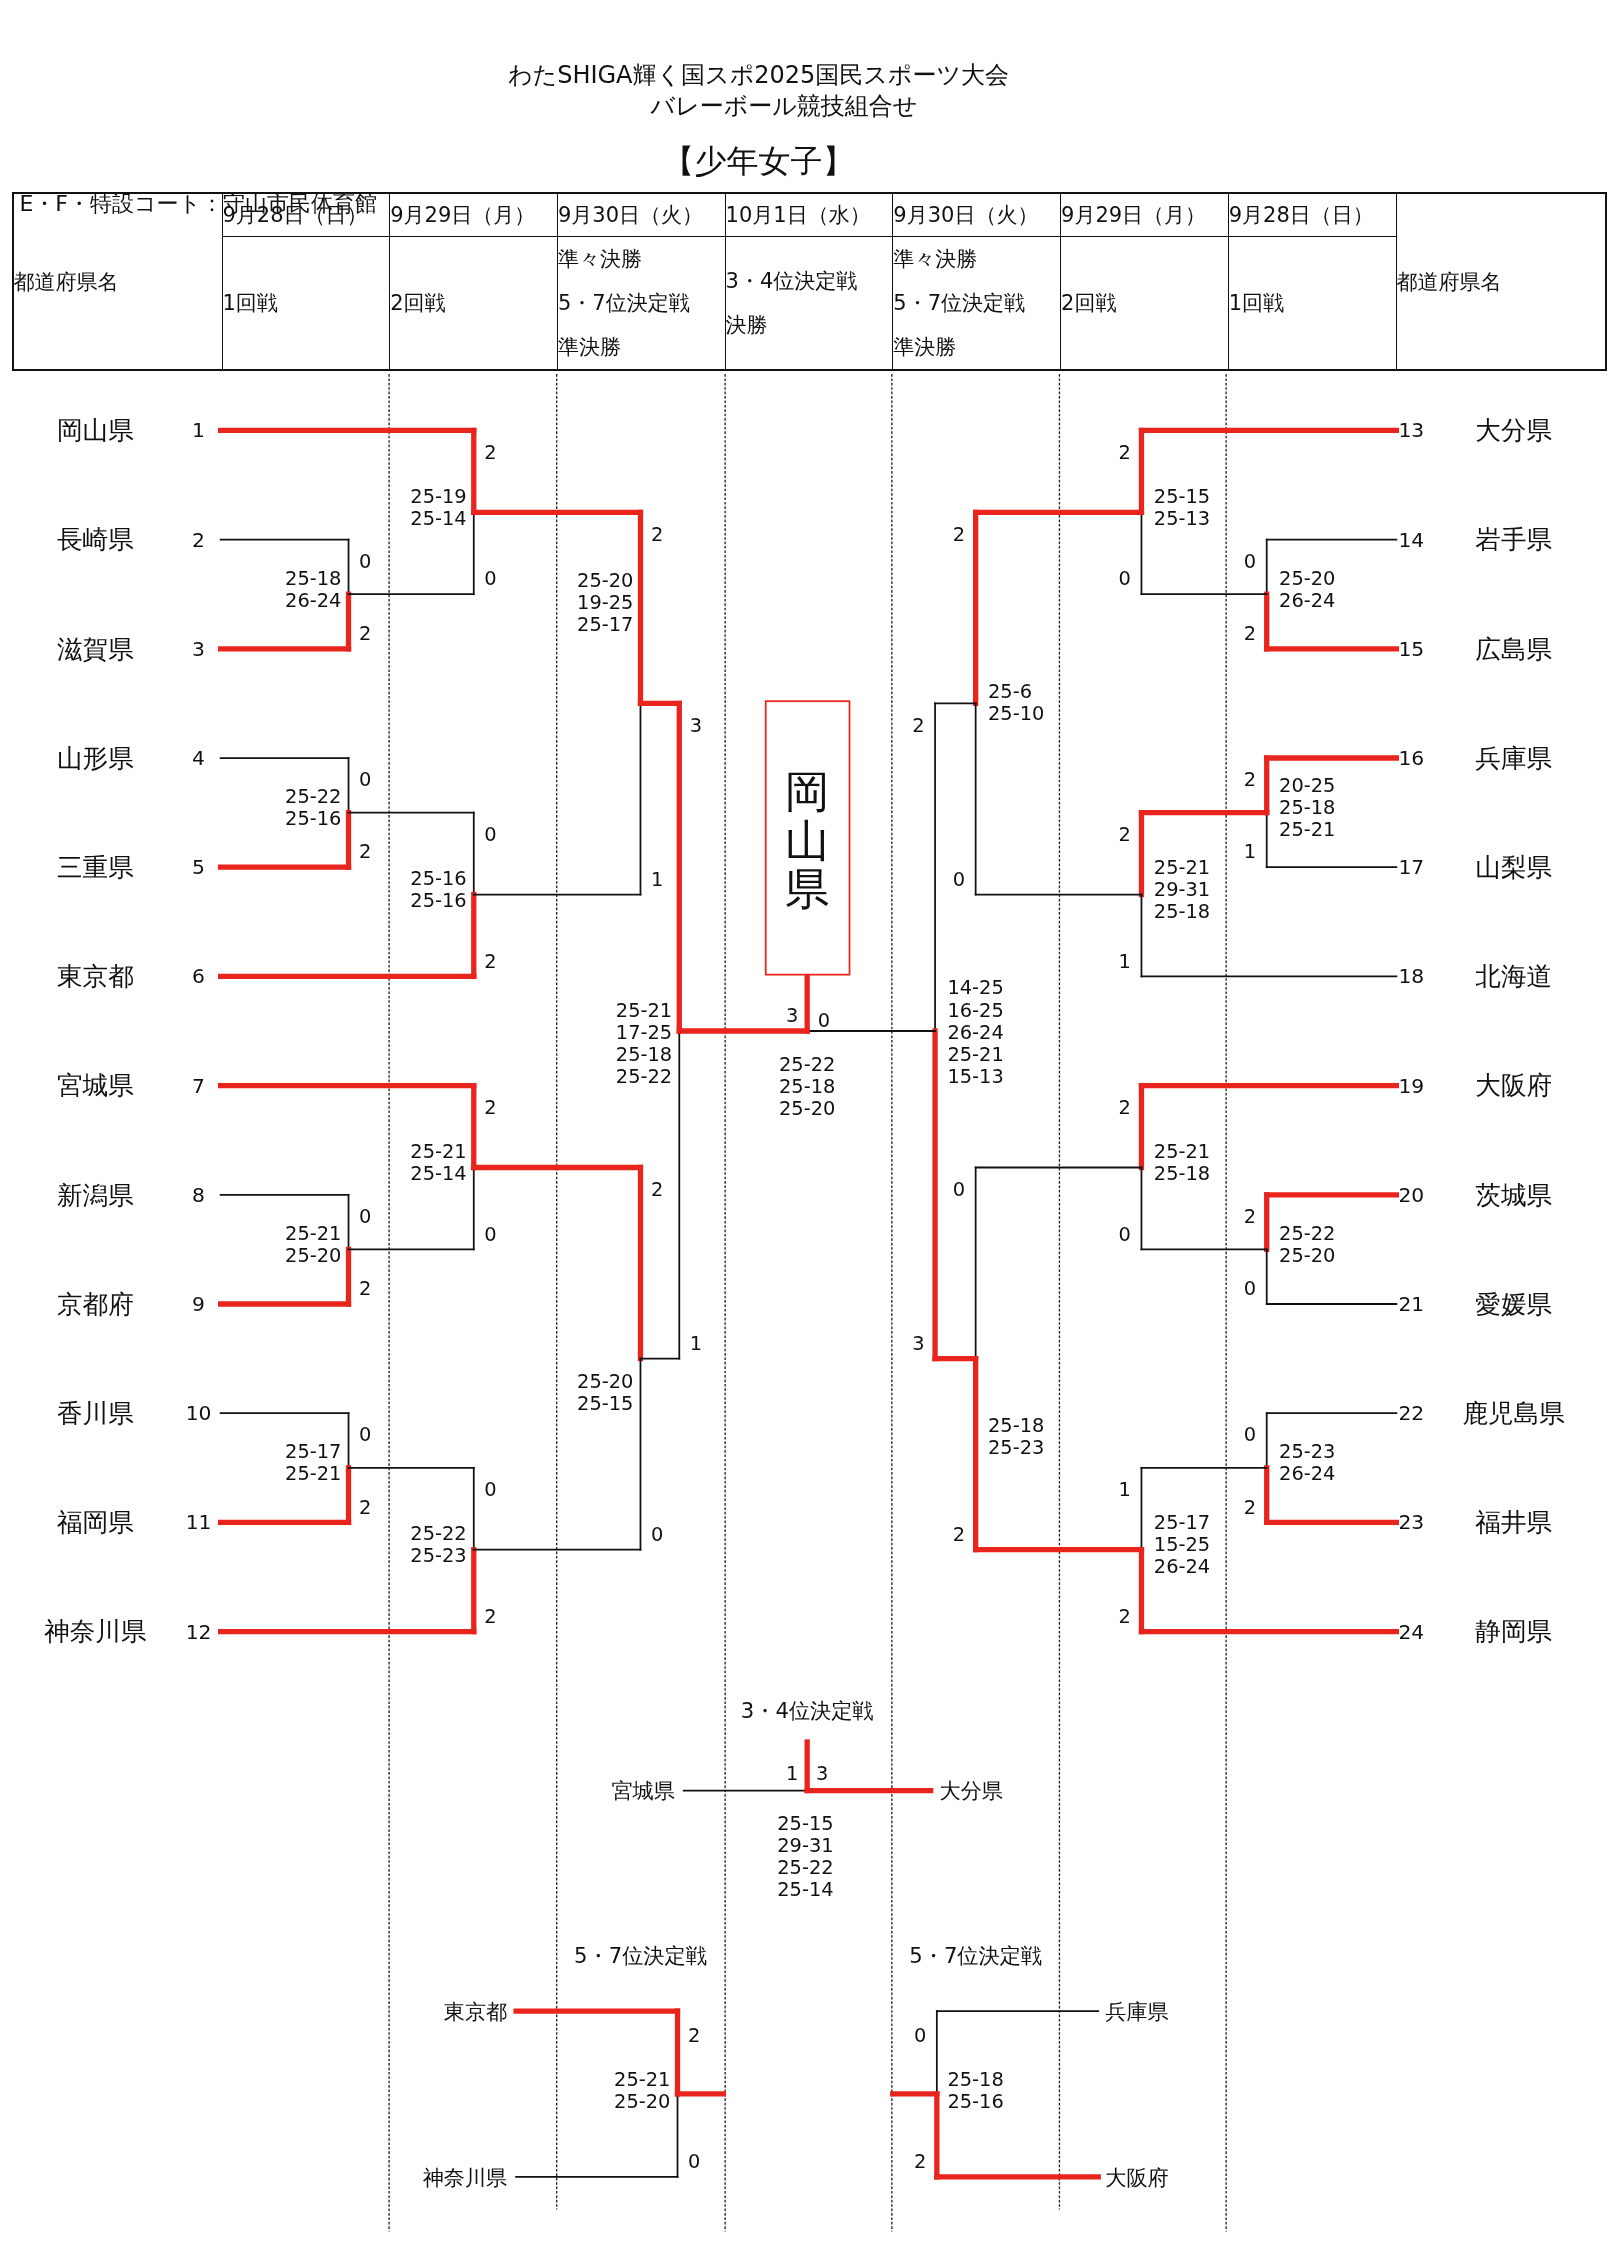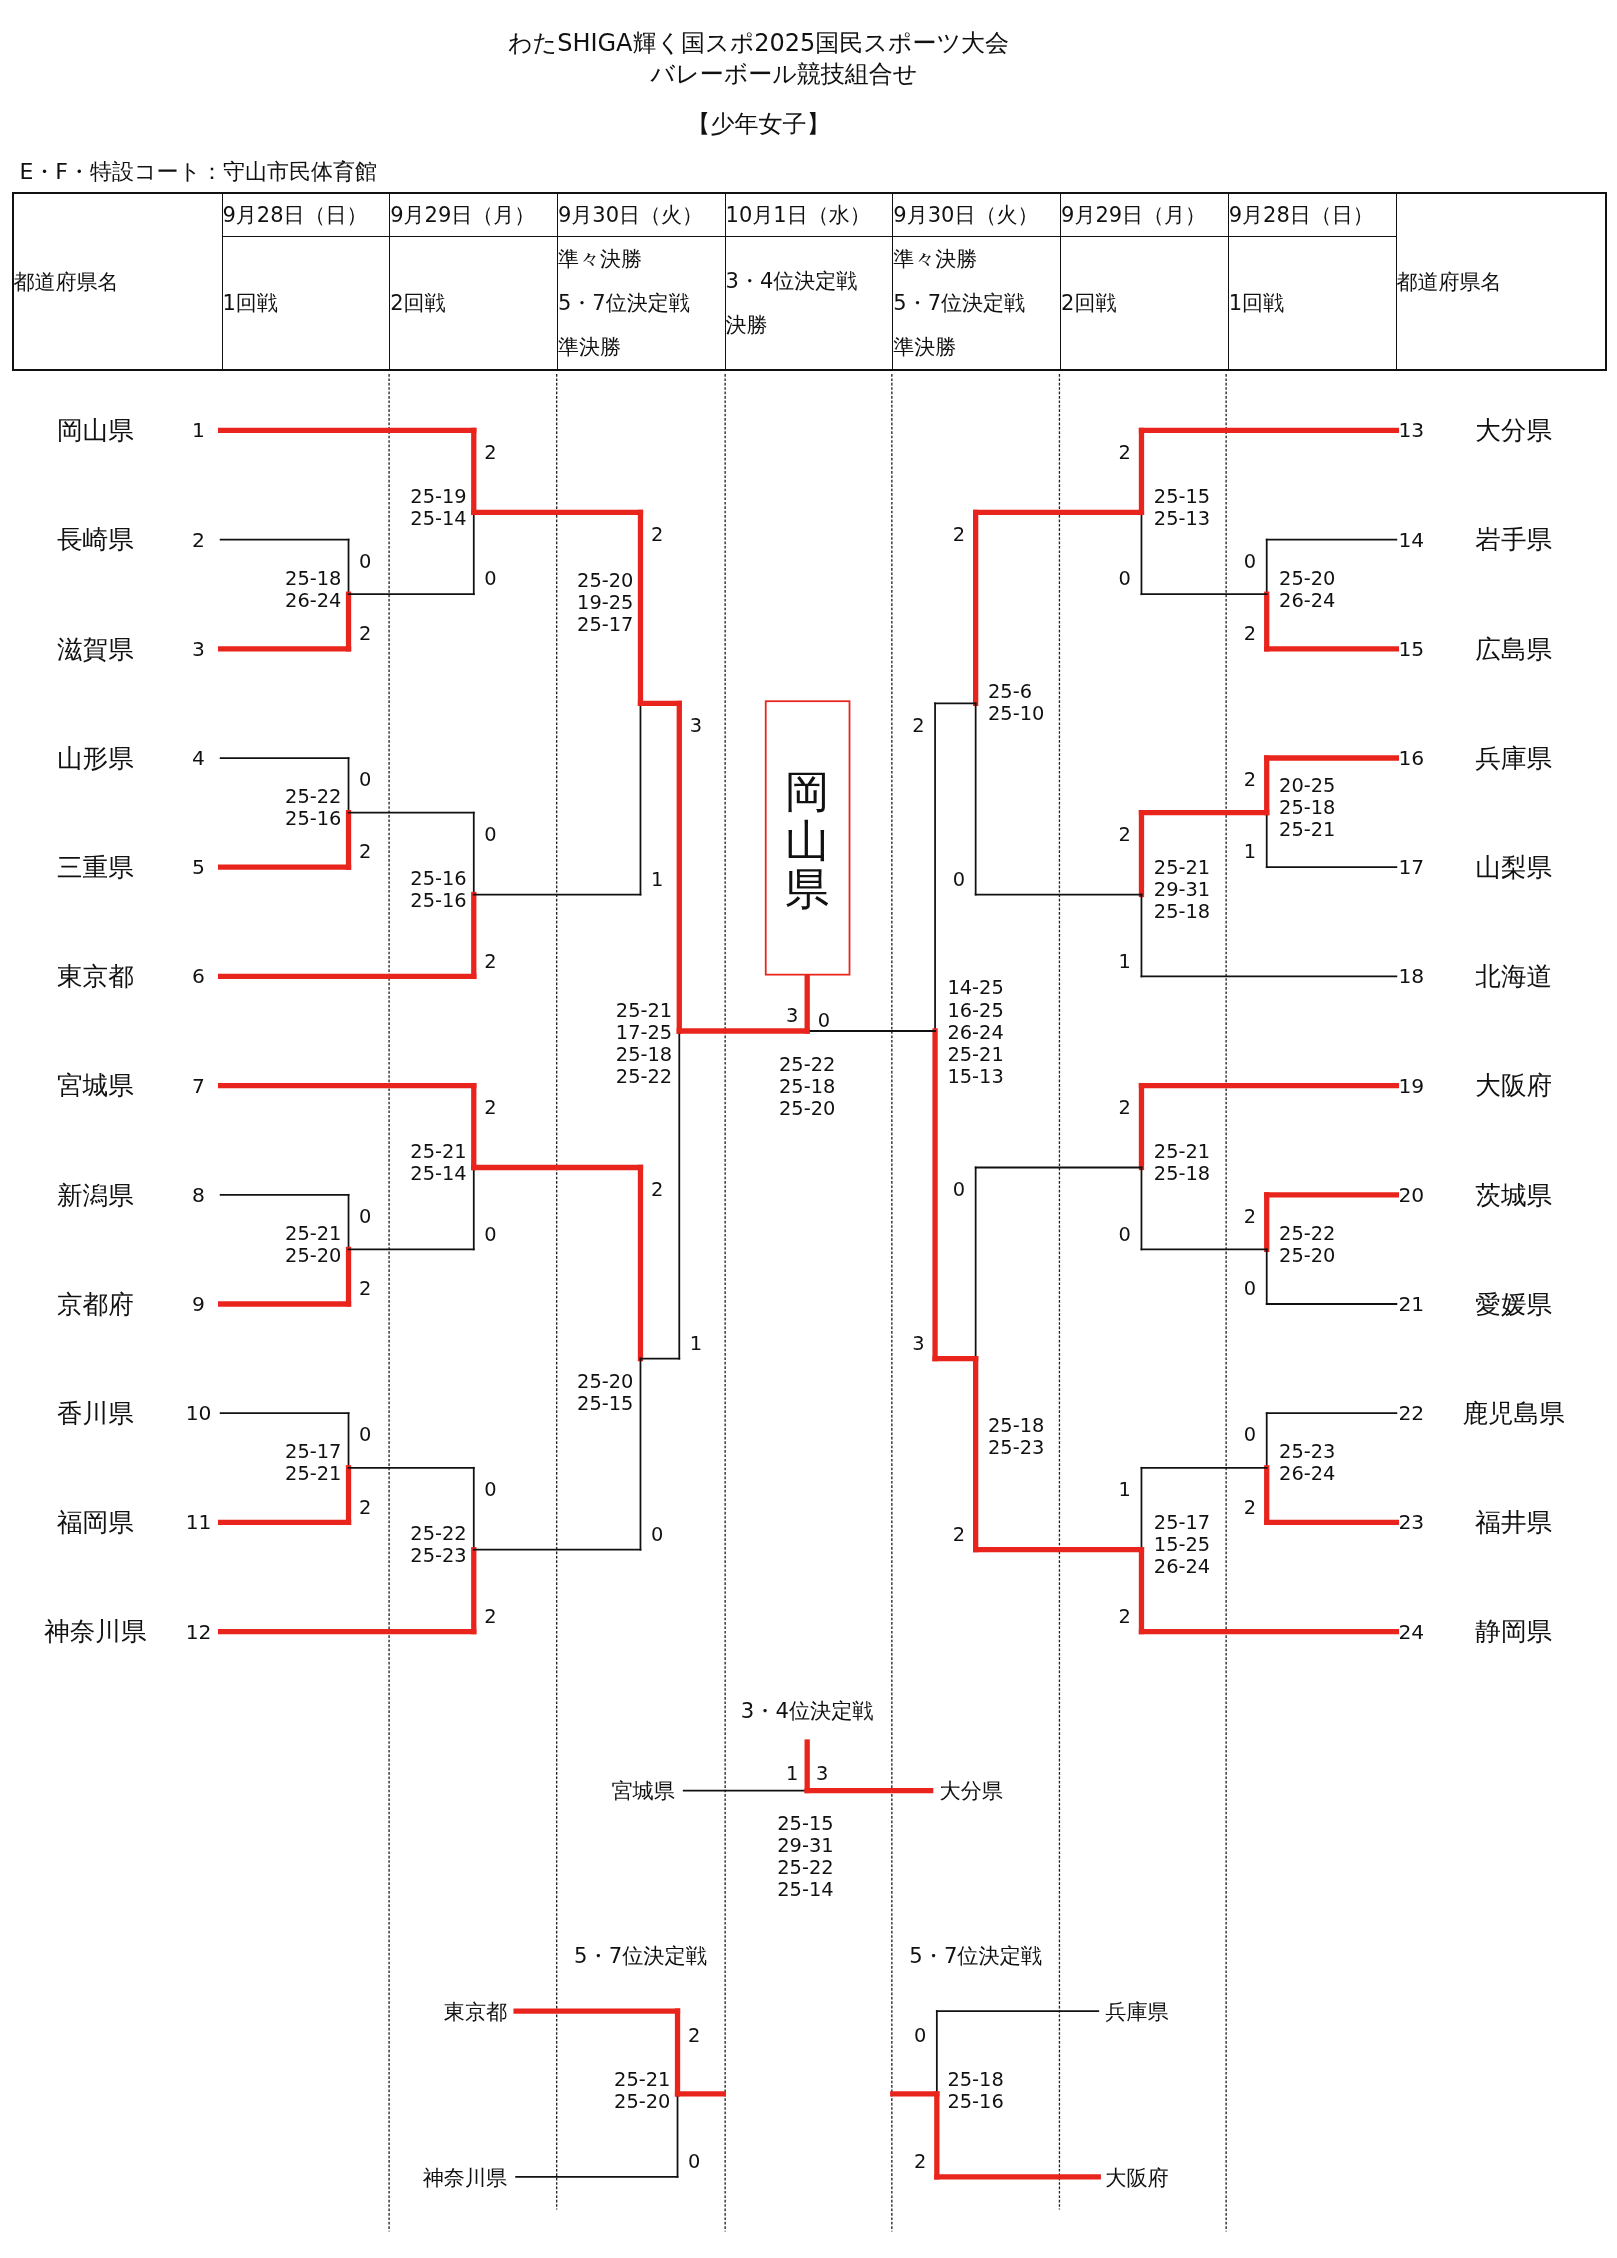--- a/index.html
+++ b/index.html
@@ -1,22 +1,22 @@
 <!DOCTYPE html>
 <html style="font-size:14px"><head>
 <meta charset="utf-8">
 <style>
   html, body { margin:0; padding:0; background:#ffffff; }
   body { width:1617px; height:2258px; position:relative; overflow:hidden;
          font-family:"DejaVu Sans", "Liberation Sans", sans-serif; color:#111; }
-  .abs { position:absolute; }
+  .abs { position:absolute;margin-top:32px; }
   .title { left:0; width:1517px; text-align:center; font-size:24px; }
   #title1 { top:26.5px; }
   #title2 { top:58px; width:1517px; left:8px; padding-left:35px; box-sizing:border-box; }
-  #subtitle { top:108px; font-size:24px; }
+  #subtitle { top:108px; font-size:32px; }
   #venue { left:19.4px; top:157px; font-size:22px; }
   table.hdr { position:absolute; left:11.5px; top:192px; width:1595px; border-collapse:collapse;
               border:2.6px solid #111; table-layout:fixed; }
   table.hdr td { border:1.8px solid #111; text-align:left; font-size:21px; padding:0; }
   table.hdr td.name { width:208px; }
   table.hdr tr.dates td { height:42px; }
   table.hdr tr.rounds td { height:131px; line-height:44px; }
   #bracket { position:absolute; left:0; top:0; }
   .tname { font-size:29px; }
   .tnum { font-size:23px; }

